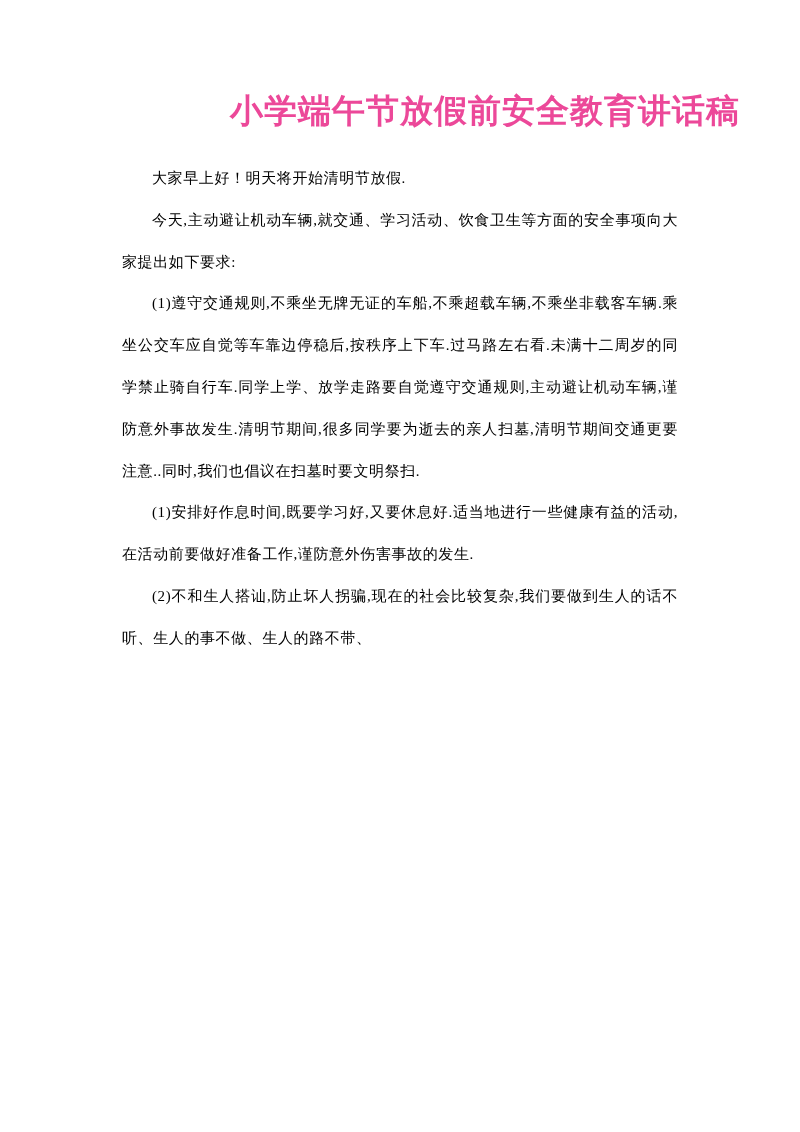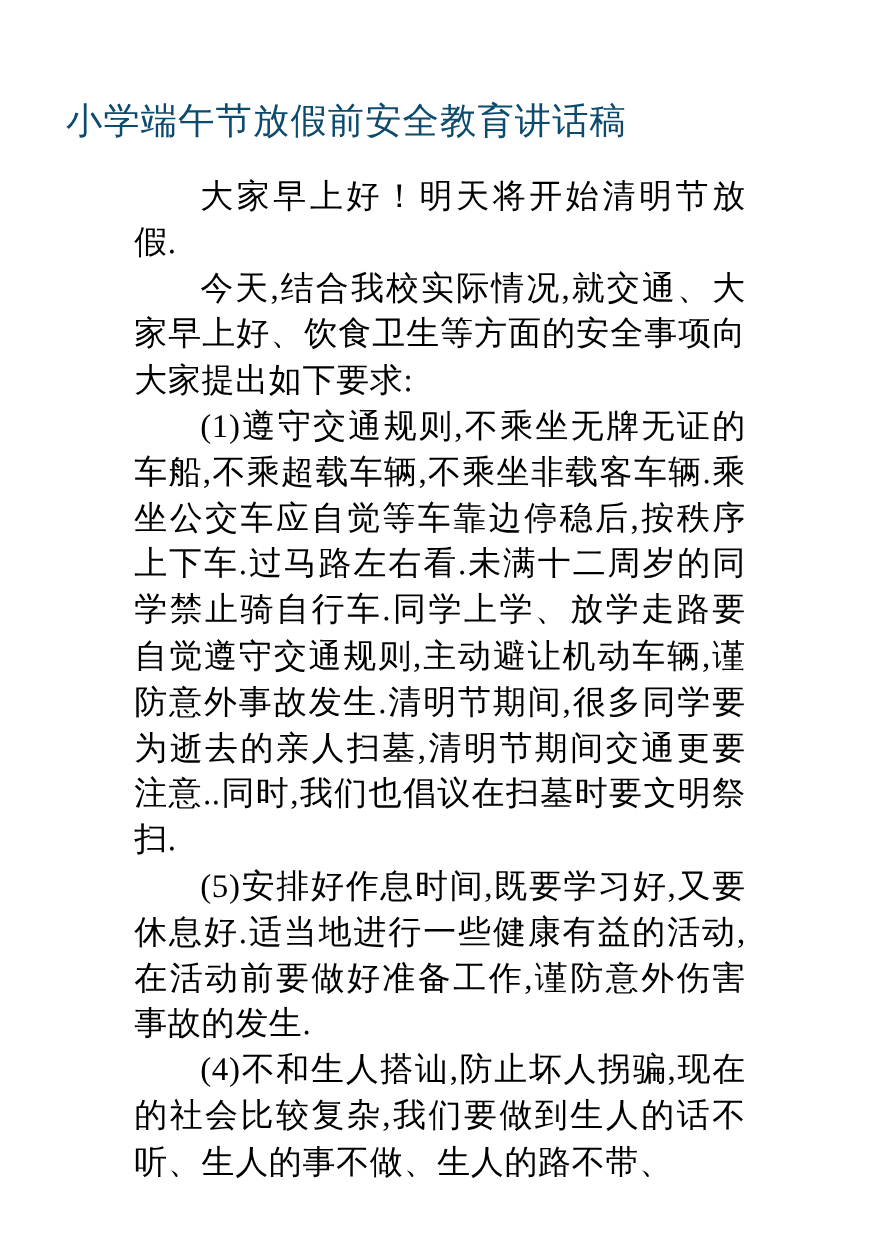--- a/index.html
+++ b/index.html
@@ -14,49 +14,49 @@
     background: #ffffff;
     color: #000000;
     overflow: hidden;
     font-family: "Liberation Serif", "DejaVu Serif", serif;
     box-sizing: border-box;
     padding-top: 88px;
   }
   .doc-title {
     margin: 0;
     padding: 0 60px;
-    text-align: left;
+    text-align: right;
     font-size: 33px;
     line-height: 46px;
-    font-weight: normal;
+    font-weight: bold;
     letter-spacing: 1px;
-    color: #0c4a6e;
+    color: #ec4899;
   }
   .doc-body {
     margin: 24px 122px 0 122px;
     width: 556px;
-    font-size: 30px;
+    font-size: 15px;
     line-height: 41.8px;
     letter-spacing: 0.6px;
     text-align: justify;
     text-justify: inter-character;
     word-break: break-all;
     color: #000000;
   }
   .doc-body p {
     margin: 0;
     padding: 0;
     text-indent: 2em;
   }
 </style>
 </head>
 <body>
 
 <div class="page">
   <h1 class="doc-title">小学端午节放假前安全教育讲话稿</h1>
   <div class="doc-body">
     <p>大家早上好！明天将开始清明节放假.</p>
-    <p>今天,结合我校实际情况,就交通、大家早上好、饮食卫生等方面的安全事项向大家提出如下要求:</p>
+    <p>今天,主动避让机动车辆,就交通、学习活动、饮食卫生等方面的安全事项向大家提出如下要求:</p>
     <p>(1)遵守交通规则,不乘坐无牌无证的车船,不乘超载车辆,不乘坐非载客车辆.乘坐公交车应自觉等车靠边停稳后,按秩序上下车.过马路左右看.未满十二周岁的同学禁止骑自行车.同学上学、放学走路要自觉遵守交通规则,主动避让机动车辆,谨防意外事故发生.清明节期间,很多同学要为逝去的亲人扫墓,清明节期间交通更要注意..同时,我们也倡议在扫墓时要文明祭扫.</p>
-    <p>(5)安排好作息时间,既要学习好,又要休息好.适当地进行一些健康有益的活动,在活动前要做好准备工作,谨防意外伤害事故的发生.</p>
-    <p>(4)不和生人搭讪,防止坏人拐骗,现在的社会比较复杂,我们要做到生人的话不听、生人的事不做、生人的路不带、</p>
+    <p>(1)安排好作息时间,既要学习好,又要休息好.适当地进行一些健康有益的活动,在活动前要做好准备工作,谨防意外伤害事故的发生.</p>
+    <p>(2)不和生人搭讪,防止坏人拐骗,现在的社会比较复杂,我们要做到生人的话不听、生人的事不做、生人的路不带、</p>
   </div>
 </div>
 
 </body></html>

